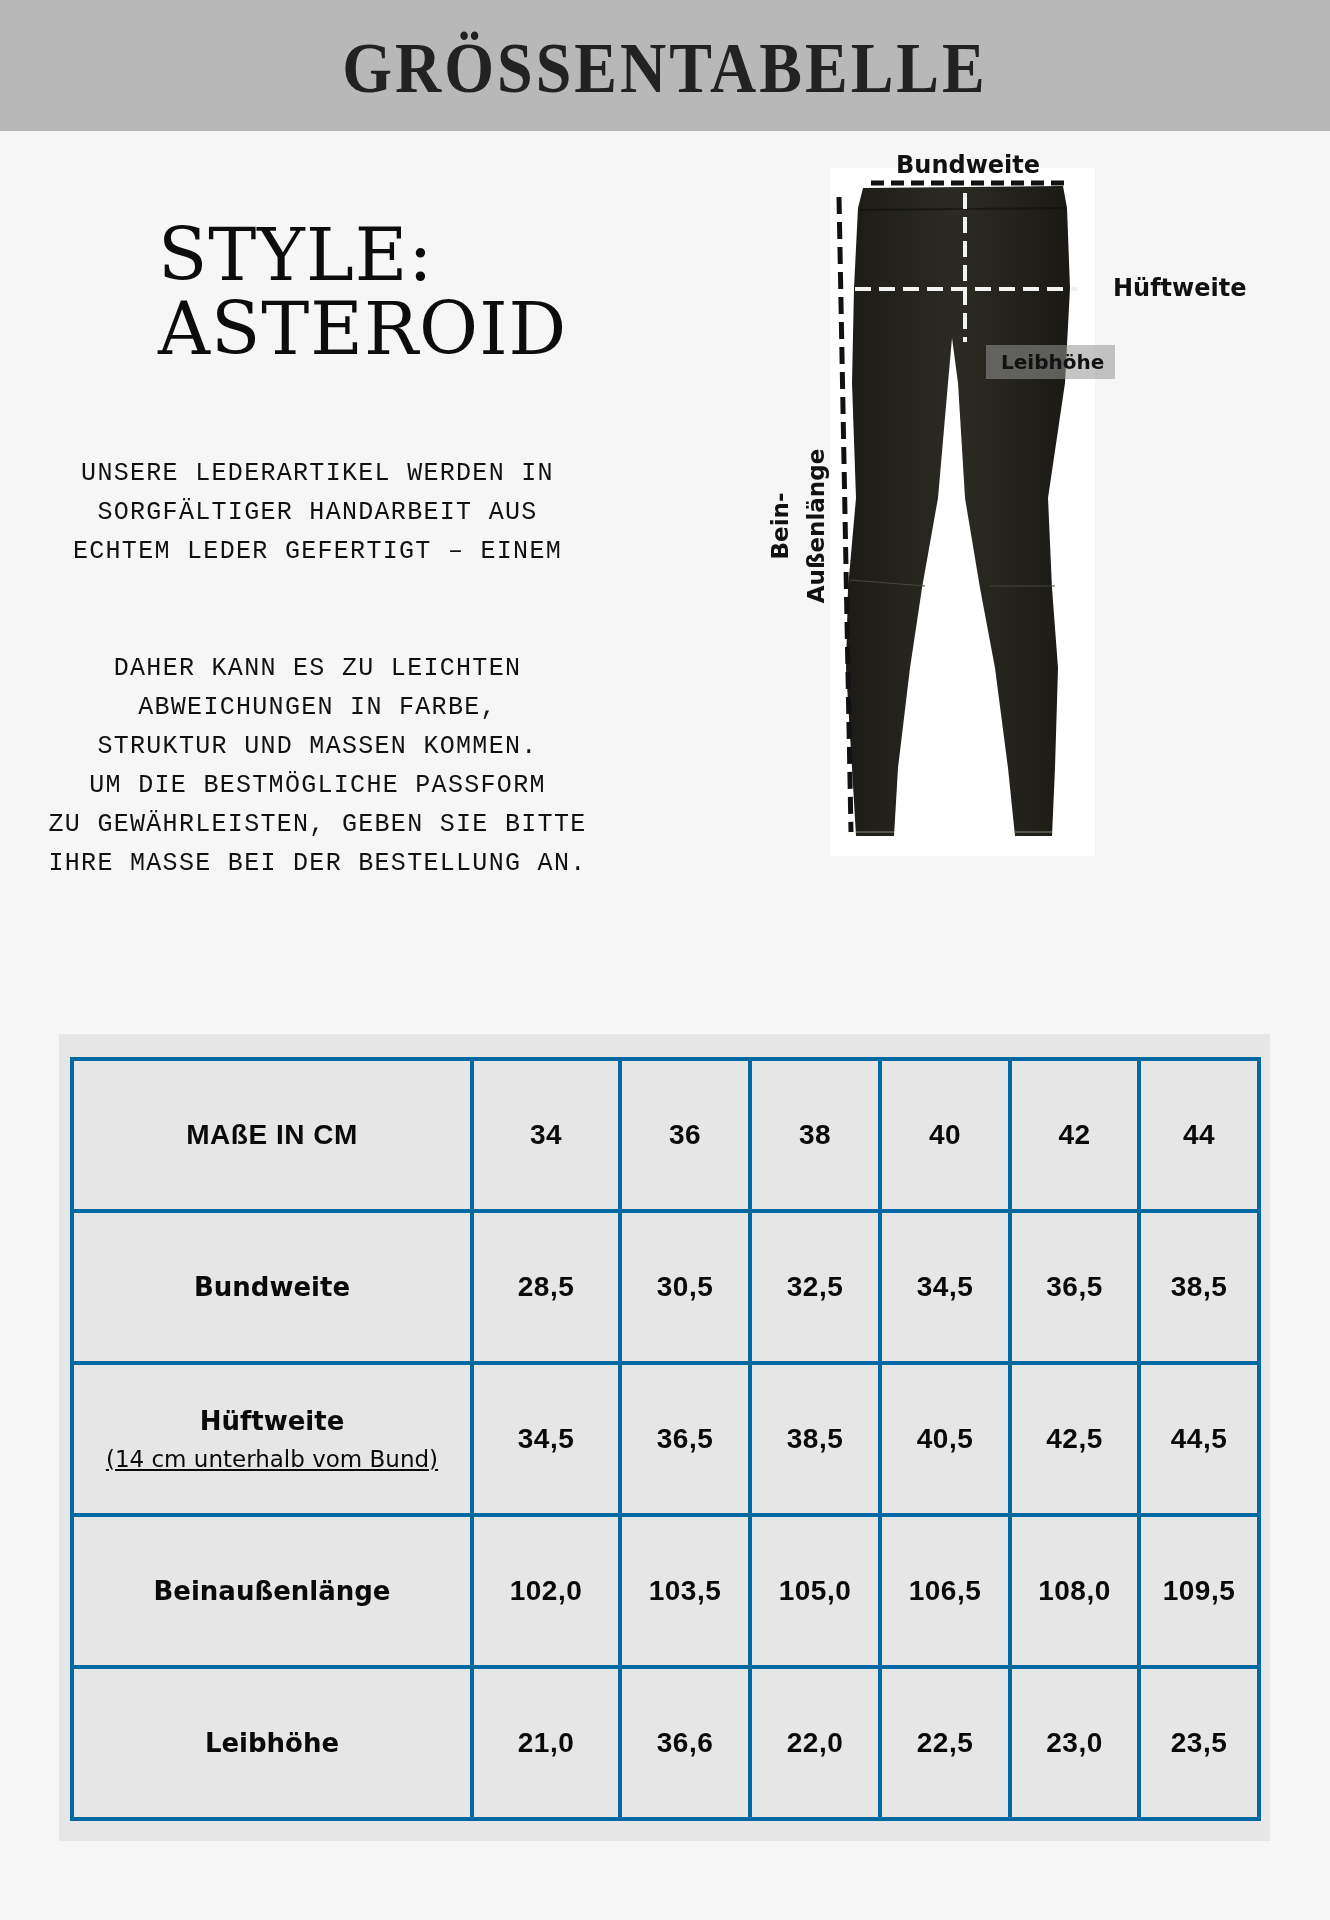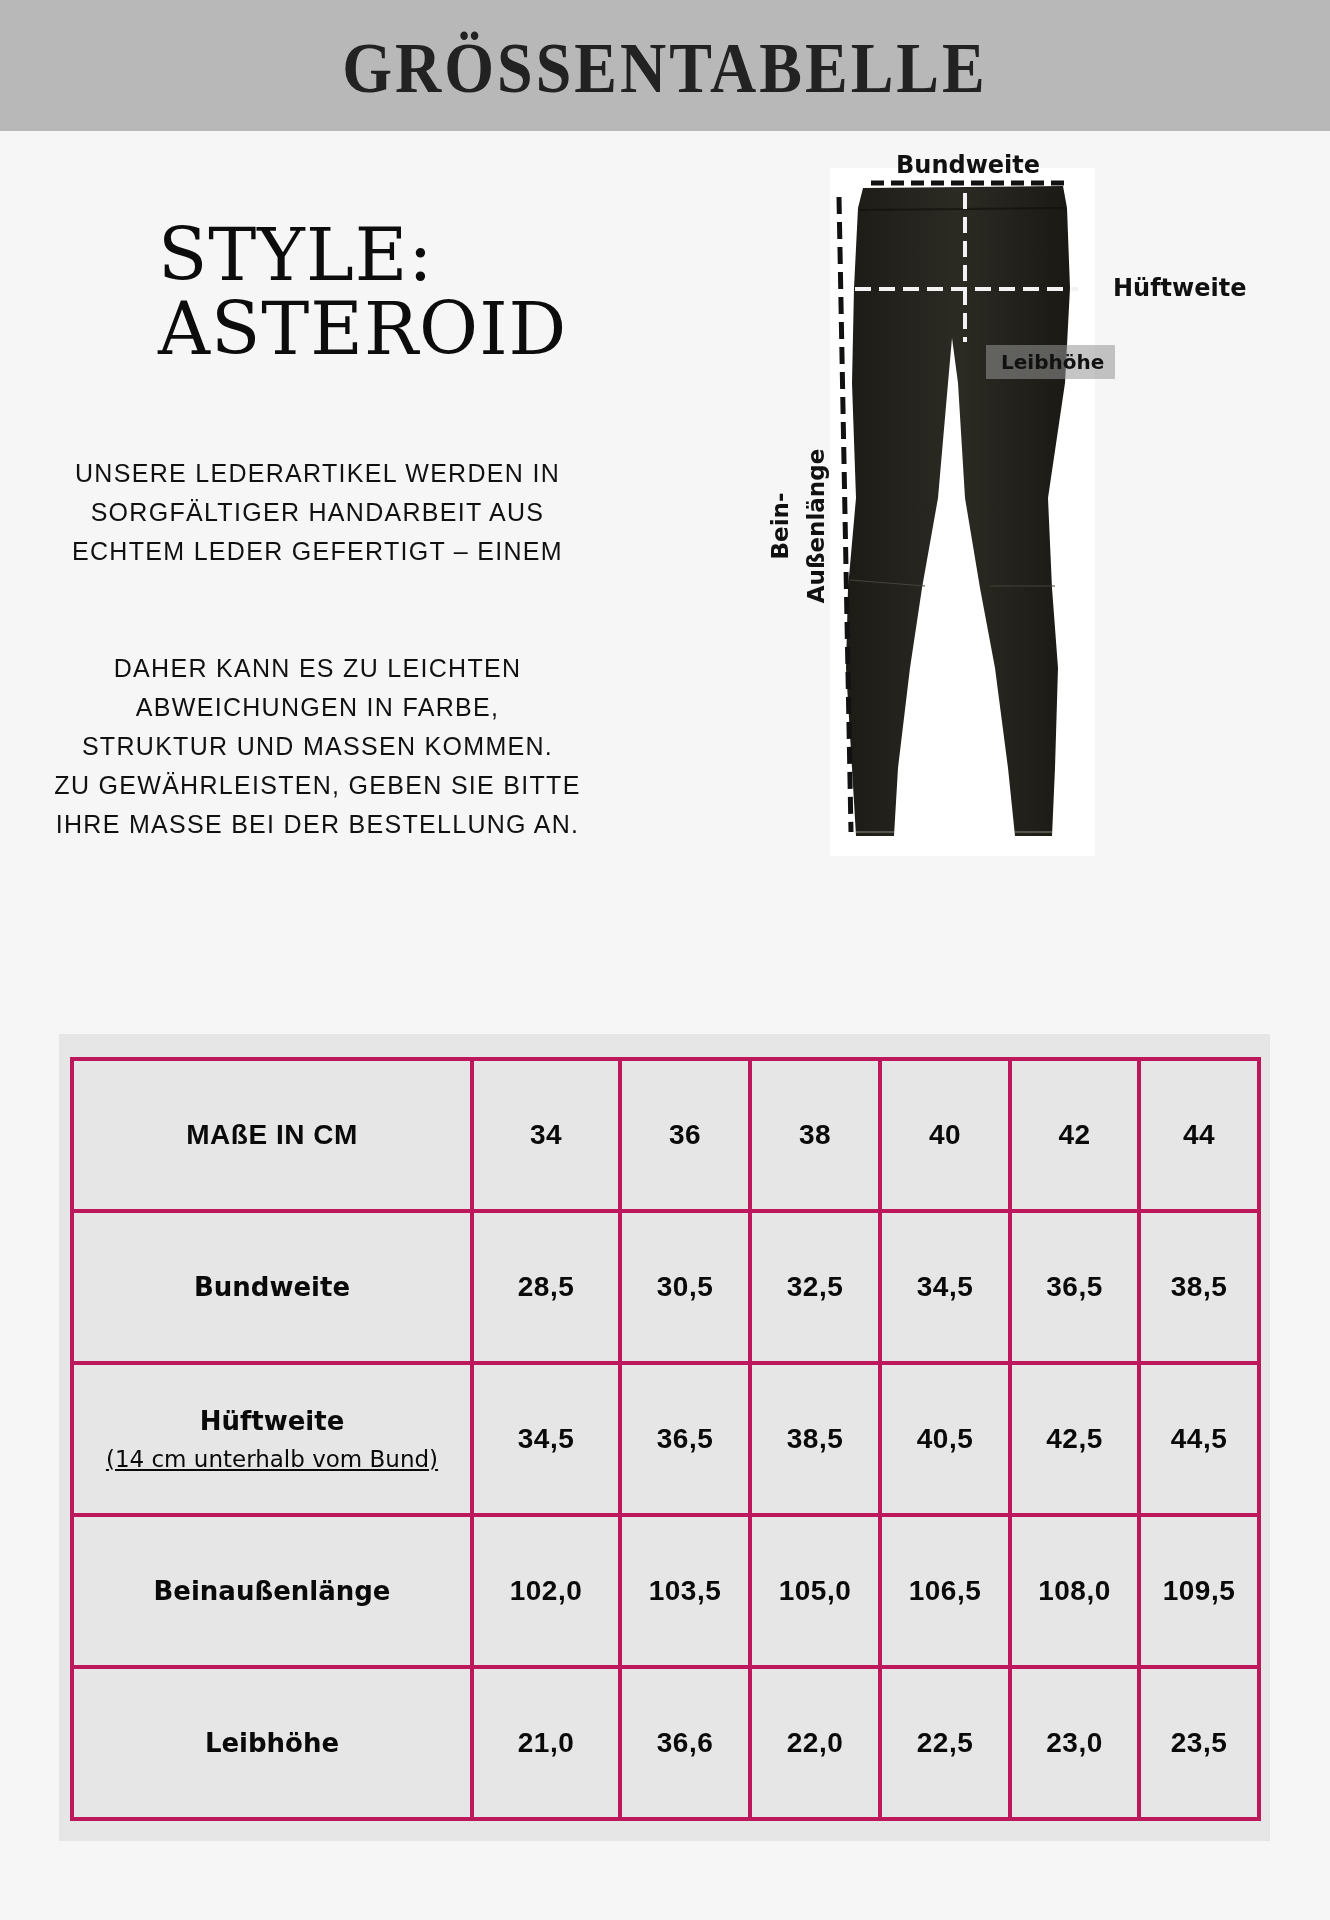--- a/index.html
+++ b/index.html
@@ -18,21 +18,21 @@
 
   .style-title {
     position: absolute; left: 158px; top: 218px;
     font-family: "DejaVu Serif", serif; font-size: 72px; line-height: 74px;
     color: #0c0c0c; letter-spacing: 1px; font-weight: normal;
   }
   .style-title div { white-space: nowrap; }
 
   .desc {
     position: absolute; left: 40px; width: 555px; text-align: center;
-    font-family: Liberation Sans, sans-serif; font-size: 25px;
+    font-family: Liberation Mono, monospace; font-size: 25px;
     line-height: 39px; letter-spacing: 1.3px; color: #111;
   }
   .desc div { white-space: nowrap; }
   .desc.p1 { top: 454px; }
   .desc.p2 { top: 649px; }
 
   
   .photo-box {
     position: absolute; left: 830px; top: 168px; width: 265px; height: 688px; background: #ffffff;
   }
@@ -57,21 +57,21 @@
 
   
   .table-panel {
     position: absolute; left: 59px; top: 1034px; width: 1211px; height: 807px; background: #e6e6e6;
   }
   table.size-table {
     position: absolute; left: 70px; top: 1057px; width: 1187px; height: 760px;
     border-collapse: collapse; table-layout: fixed; background: #e6e6e6;
   }
   table.size-table td, table.size-table th {
-    border: 4px solid #be185d; text-align: center; vertical-align: middle;
+    border: 4px solid #0369a1; text-align: center; vertical-align: middle;
     font-family: "DejaVu Sans", sans-serif; font-weight: bold; font-size: 26px; color: #0a0a0a;
     height: 152px;
   }
   table.size-table .num { font-family: "Liberation Sans", sans-serif; font-size: 28px; letter-spacing: 0.5px; }
   table.size-table .row-label { font-size: 26px; }
   table.size-table .sub { display: block; font-weight: normal; font-size: 23px; margin-top: 10px; font-family: "DejaVu Sans", sans-serif; text-decoration: underline; }
   table.size-table .hdr-label { font-family: "Liberation Sans", sans-serif; font-size: 28px; letter-spacing: 0.5px; }
 </style>
 </head>
 <body>
@@ -87,20 +87,21 @@
 
 <div class="desc p1">
   <div>UNSERE LEDERARTIKEL WERDEN IN</div>
   <div>SORGFÄLTIGER HANDARBEIT AUS</div>
   <div>ECHTEM LEDER GEFERTIGT – EINEM</div>
 </div>
 <div class="desc p2">
   <div>DAHER KANN ES ZU LEICHTEN</div>
   <div>ABWEICHUNGEN IN FARBE,</div>
   <div>STRUKTUR UND MASSEN KOMMEN.</div>
+  <div>UM DIE BESTMÖGLICHE PASSFORM</div>
   <div>ZU GEWÄHRLEISTEN, GEBEN SIE BITTE</div>
   <div>IHRE MASSE BEI DER BESTELLUNG AN.</div>
 </div>
 
 <div class="photo-box">
   <svg class="pants" width="265" height="688" viewBox="0 0 265 688">
     <defs>
       <linearGradient id="lg" x1="0" x2="1" y1="0" y2="0">
         <stop offset="0" stop-color="#1c1b16"></stop>
         <stop offset="0.5" stop-color="#2b2a23"></stop>

